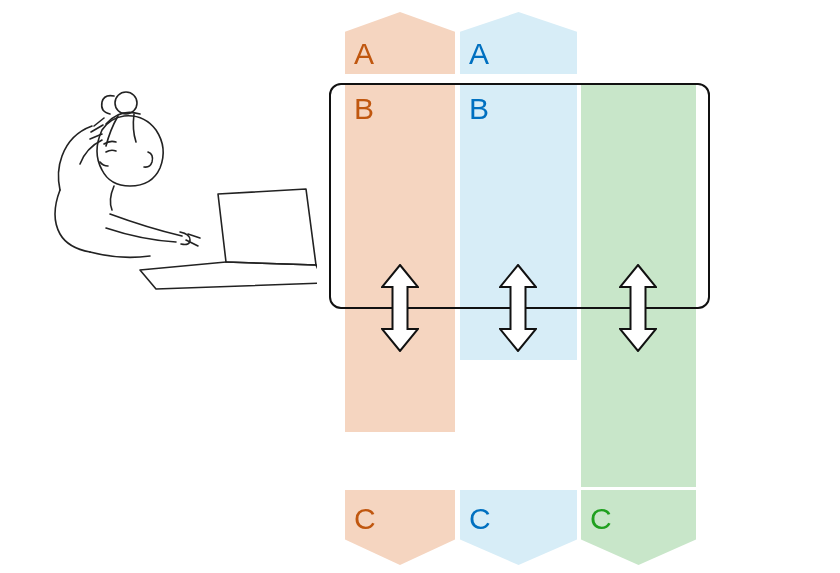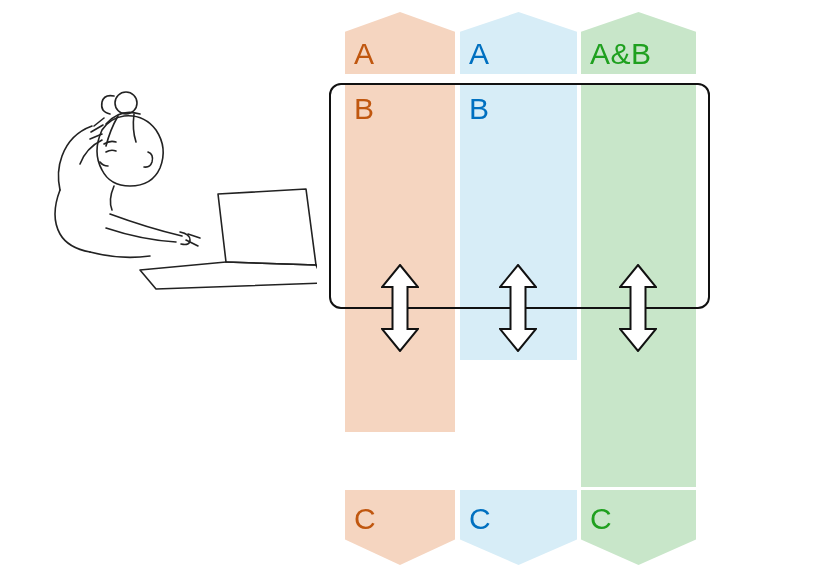--- a/index.html
+++ b/index.html
@@ -47,23 +47,20 @@
   <div class="abs banner-top" style="left: 460px; top: 12px; width: 117px; height: 62px; background: rgb(215, 237, 247);">
     <span class="lbl lbl-topbanner" style="color: rgb(0, 112, 192);">A</span>
   </div>
   <div class="abs" style="left: 460px; top: 85px; width: 117px; height: 275px; background: rgb(215, 237, 247);">
     <span class="lbl lbl-shaft" style="color: rgb(0, 112, 192);">B</span>
   </div>
   <div class="abs banner-bottom" style="left: 460px; top: 490px; width: 117px; height: 75px; background: rgb(215, 237, 247);">
     <span class="lbl lbl-botbanner" style="color: rgb(0, 112, 192);">C</span>
   </div>
 
-  <div class="abs banner-top" style="left: 581px; top: 12px; width: 115px; height: 62px; background: rgb(200, 230, 201);">
-    <span class="lbl lbl-topbanner" style="color: rgb(31, 160, 31);">A&amp;B</span>
-  </div>
   <div class="abs" style="left: 581px; top: 85px; width: 115px; height: 402px; background: rgb(200, 230, 201);">
     <span class="lbl lbl-shaft" style="color: rgb(31, 160, 31);"></span>
   </div>
   <div class="abs banner-bottom" style="left: 581px; top: 490px; width: 115px; height: 75px; background: rgb(200, 230, 201);">
     <span class="lbl lbl-botbanner" style="color: rgb(31, 160, 31);">C</span>
   </div>
 
   <div class="abs frame" style="left:329px; top:83px; width:381px; height:226px;"></div>
 
   <svg class="abs arrow-svg" style="left:381px; top:264px;" width="38" height="88" viewBox="0 0 38 88">

